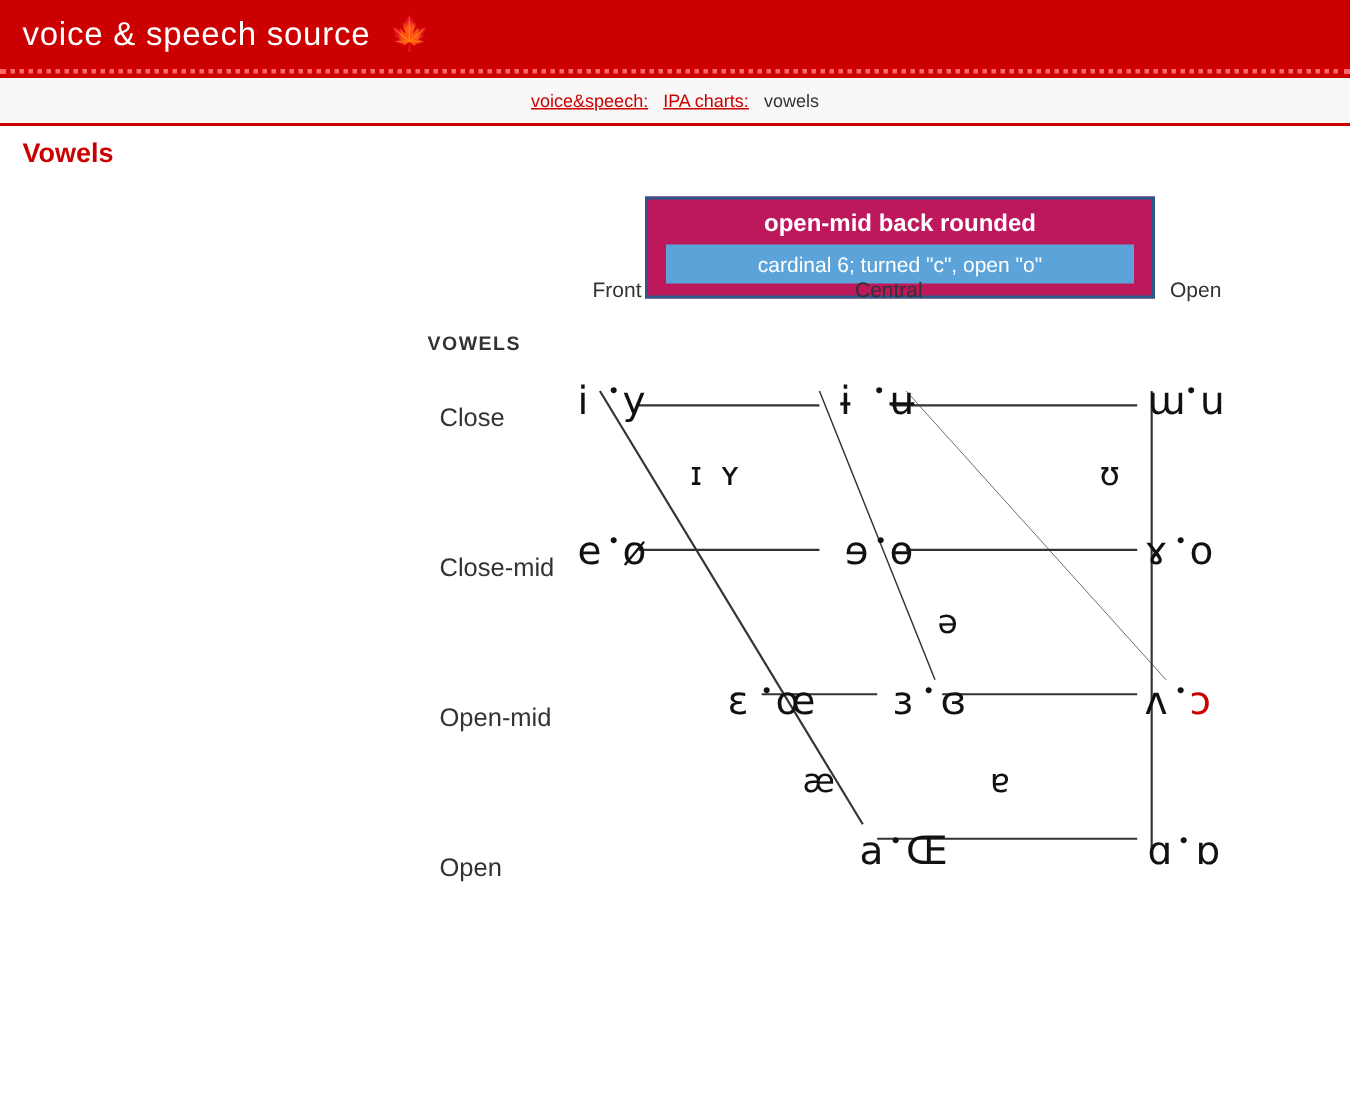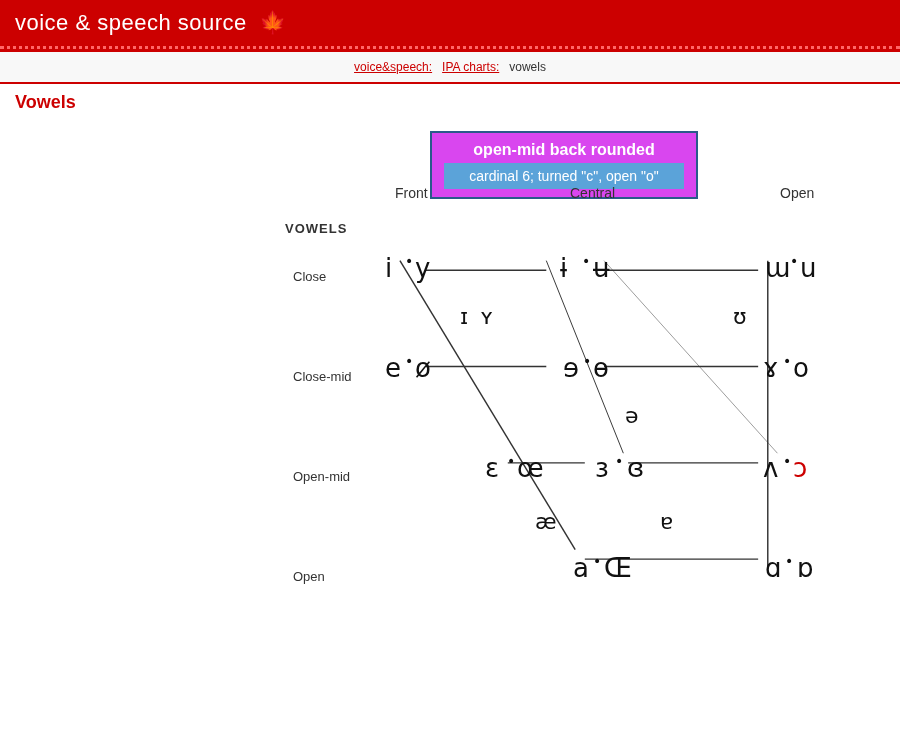--- a/index.html
+++ b/index.html
@@ -52,22 +52,22 @@
     .main-content {
       padding: 0 15px 20px;
       position: relative;
     }
 
     
     .tooltip-box {
       position: absolute;
       left: 430px;
       top: 10px;
-      width: 268px;
-      background: #d946ef;
+      width: 340px;
+      background: #be185d;
       color: white;
       font-size: 16px;
       font-weight: bold;
       text-align: center;
       padding: 8px 12px;
       border: 2px solid #2a5a8a;
     }
     .tooltip-box .sub {
       background: #5ba3d9;
       font-size: 14px;
@@ -100,21 +100,21 @@
       color: #333;
       top: 64px;
     }
     .col-front { left: 380px; }
     .col-central { left: 555px; }
     .col-back { left: 765px; }
 
     
     .row-label {
       position: absolute;
-      font-size: 13px;
+      font-size: 17px;
       color: #333;
       left: 278px;
     }
     .row-close { top: 148px; }
     .row-close-mid { top: 248px; }
     .row-open-mid { top: 348px; }
     .row-open { top: 448px; }
 
     
     .ipa {

